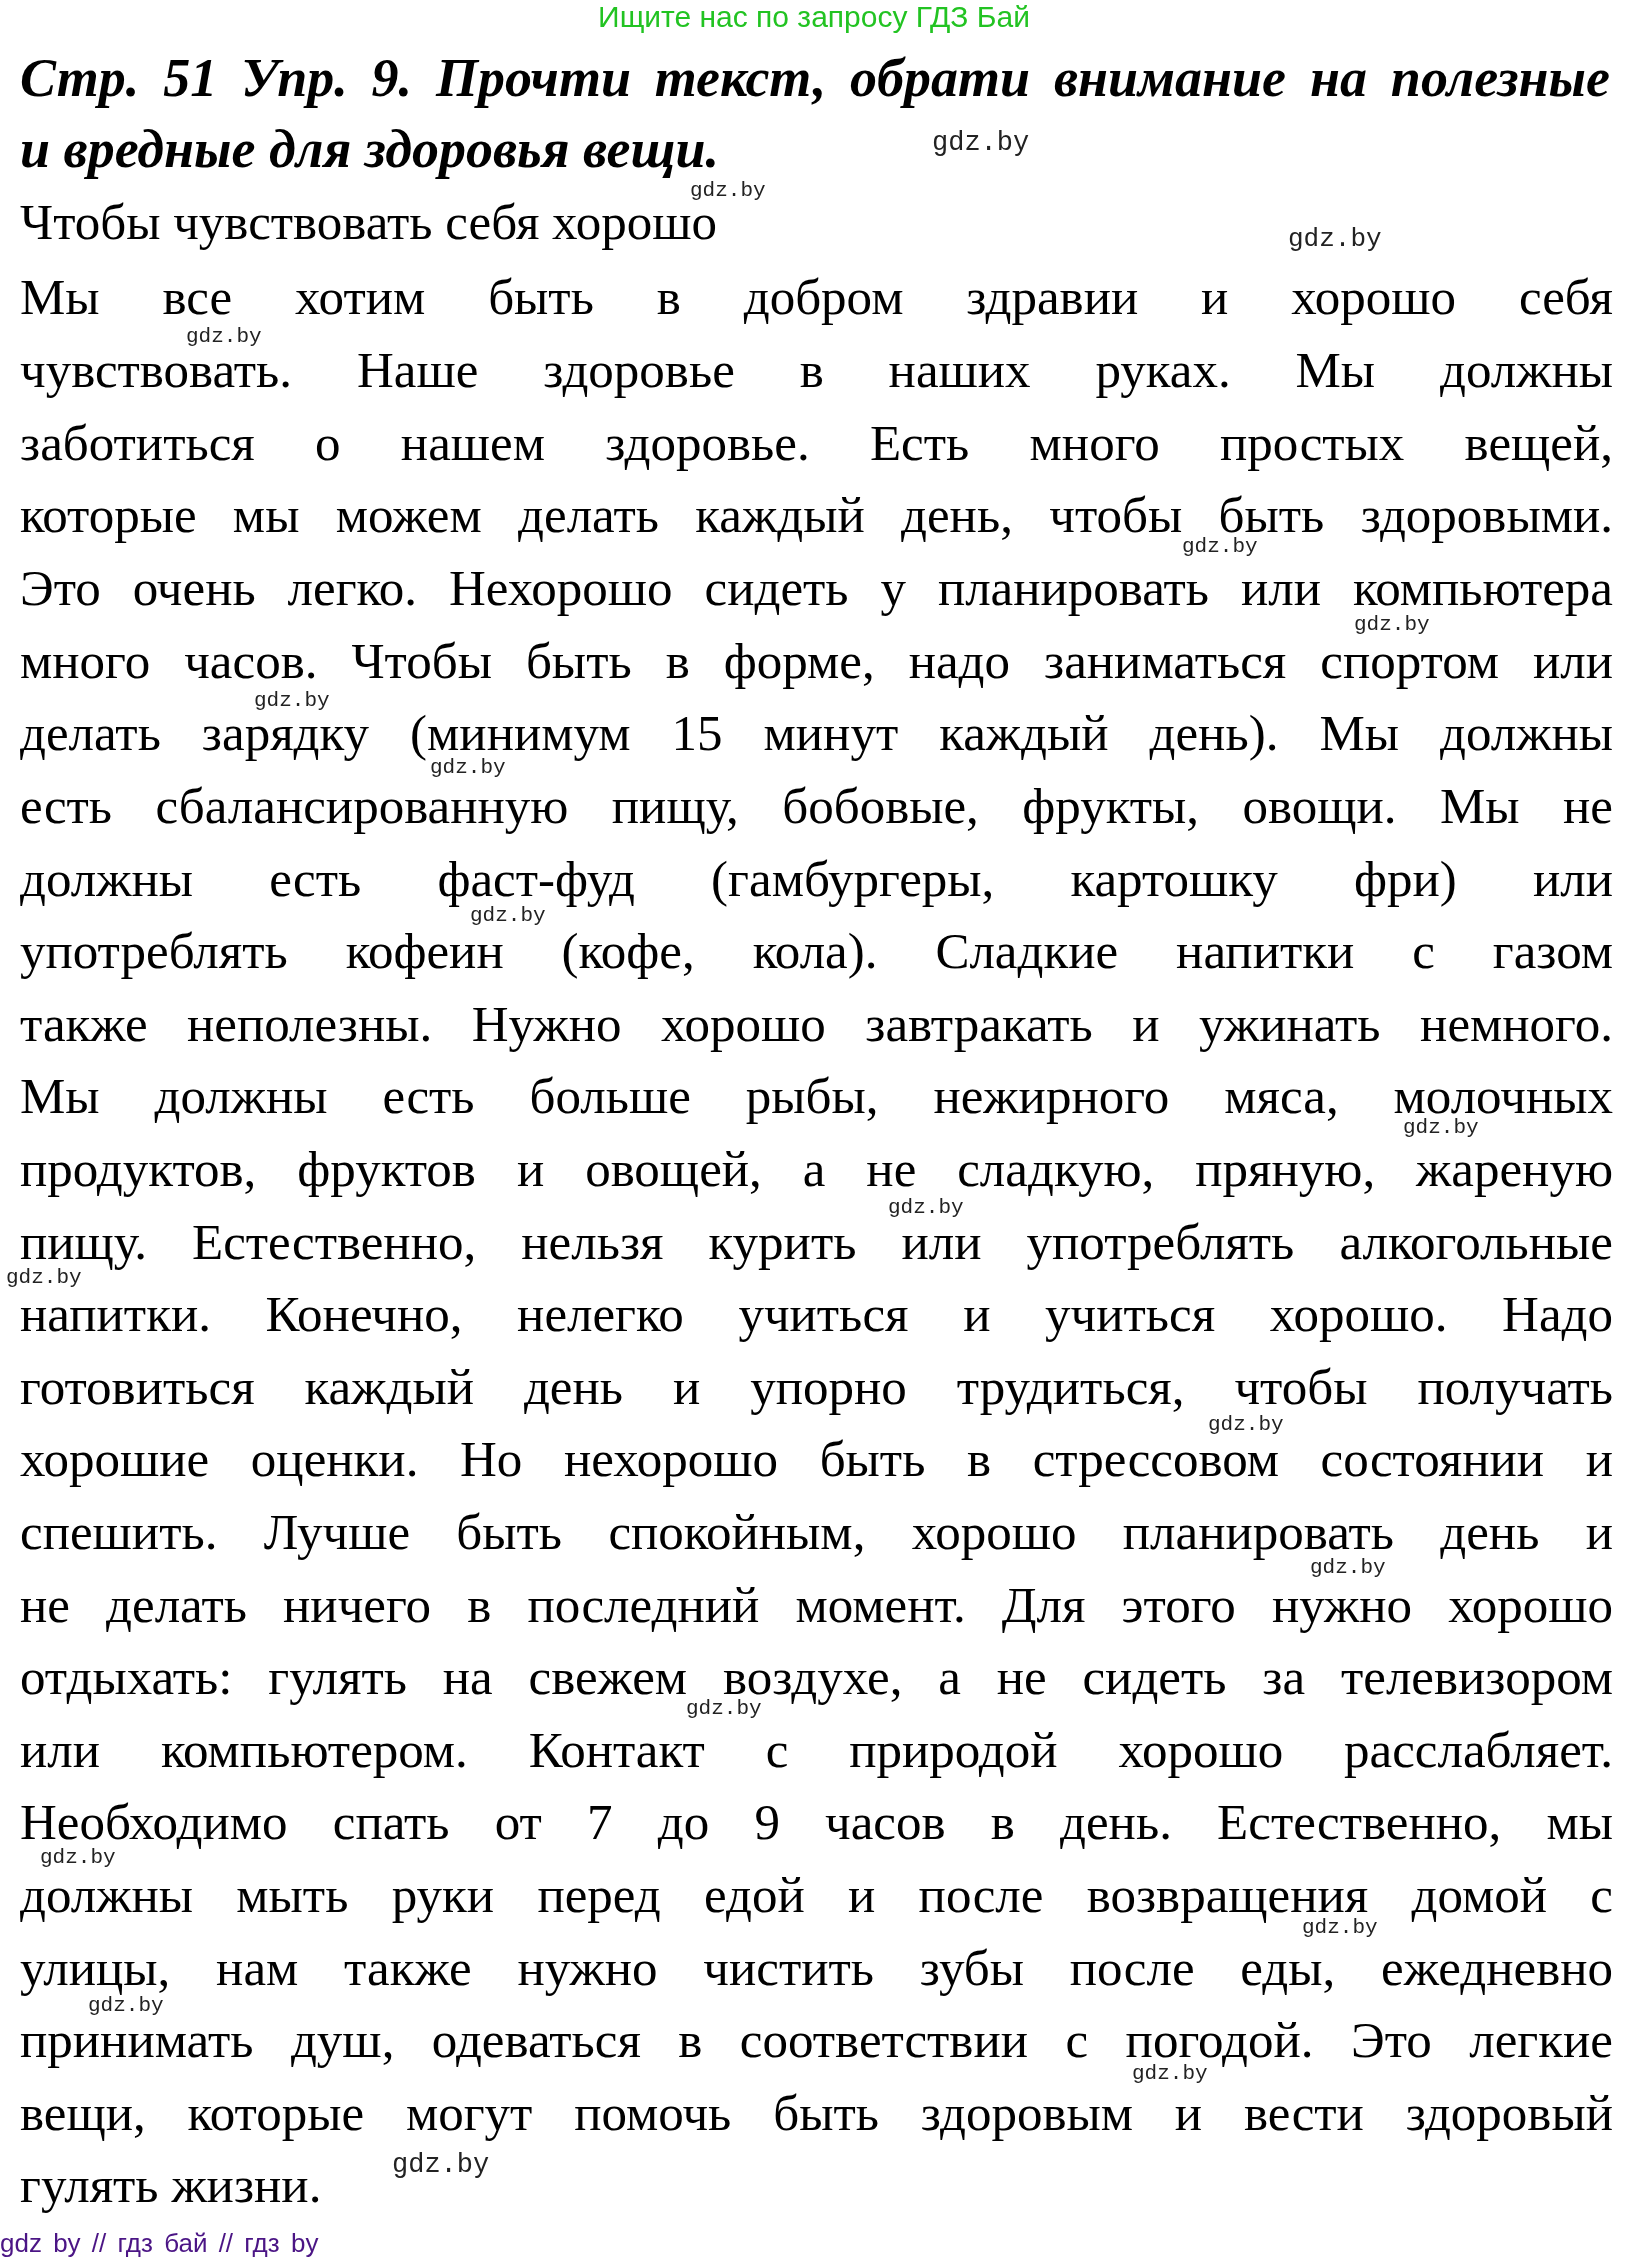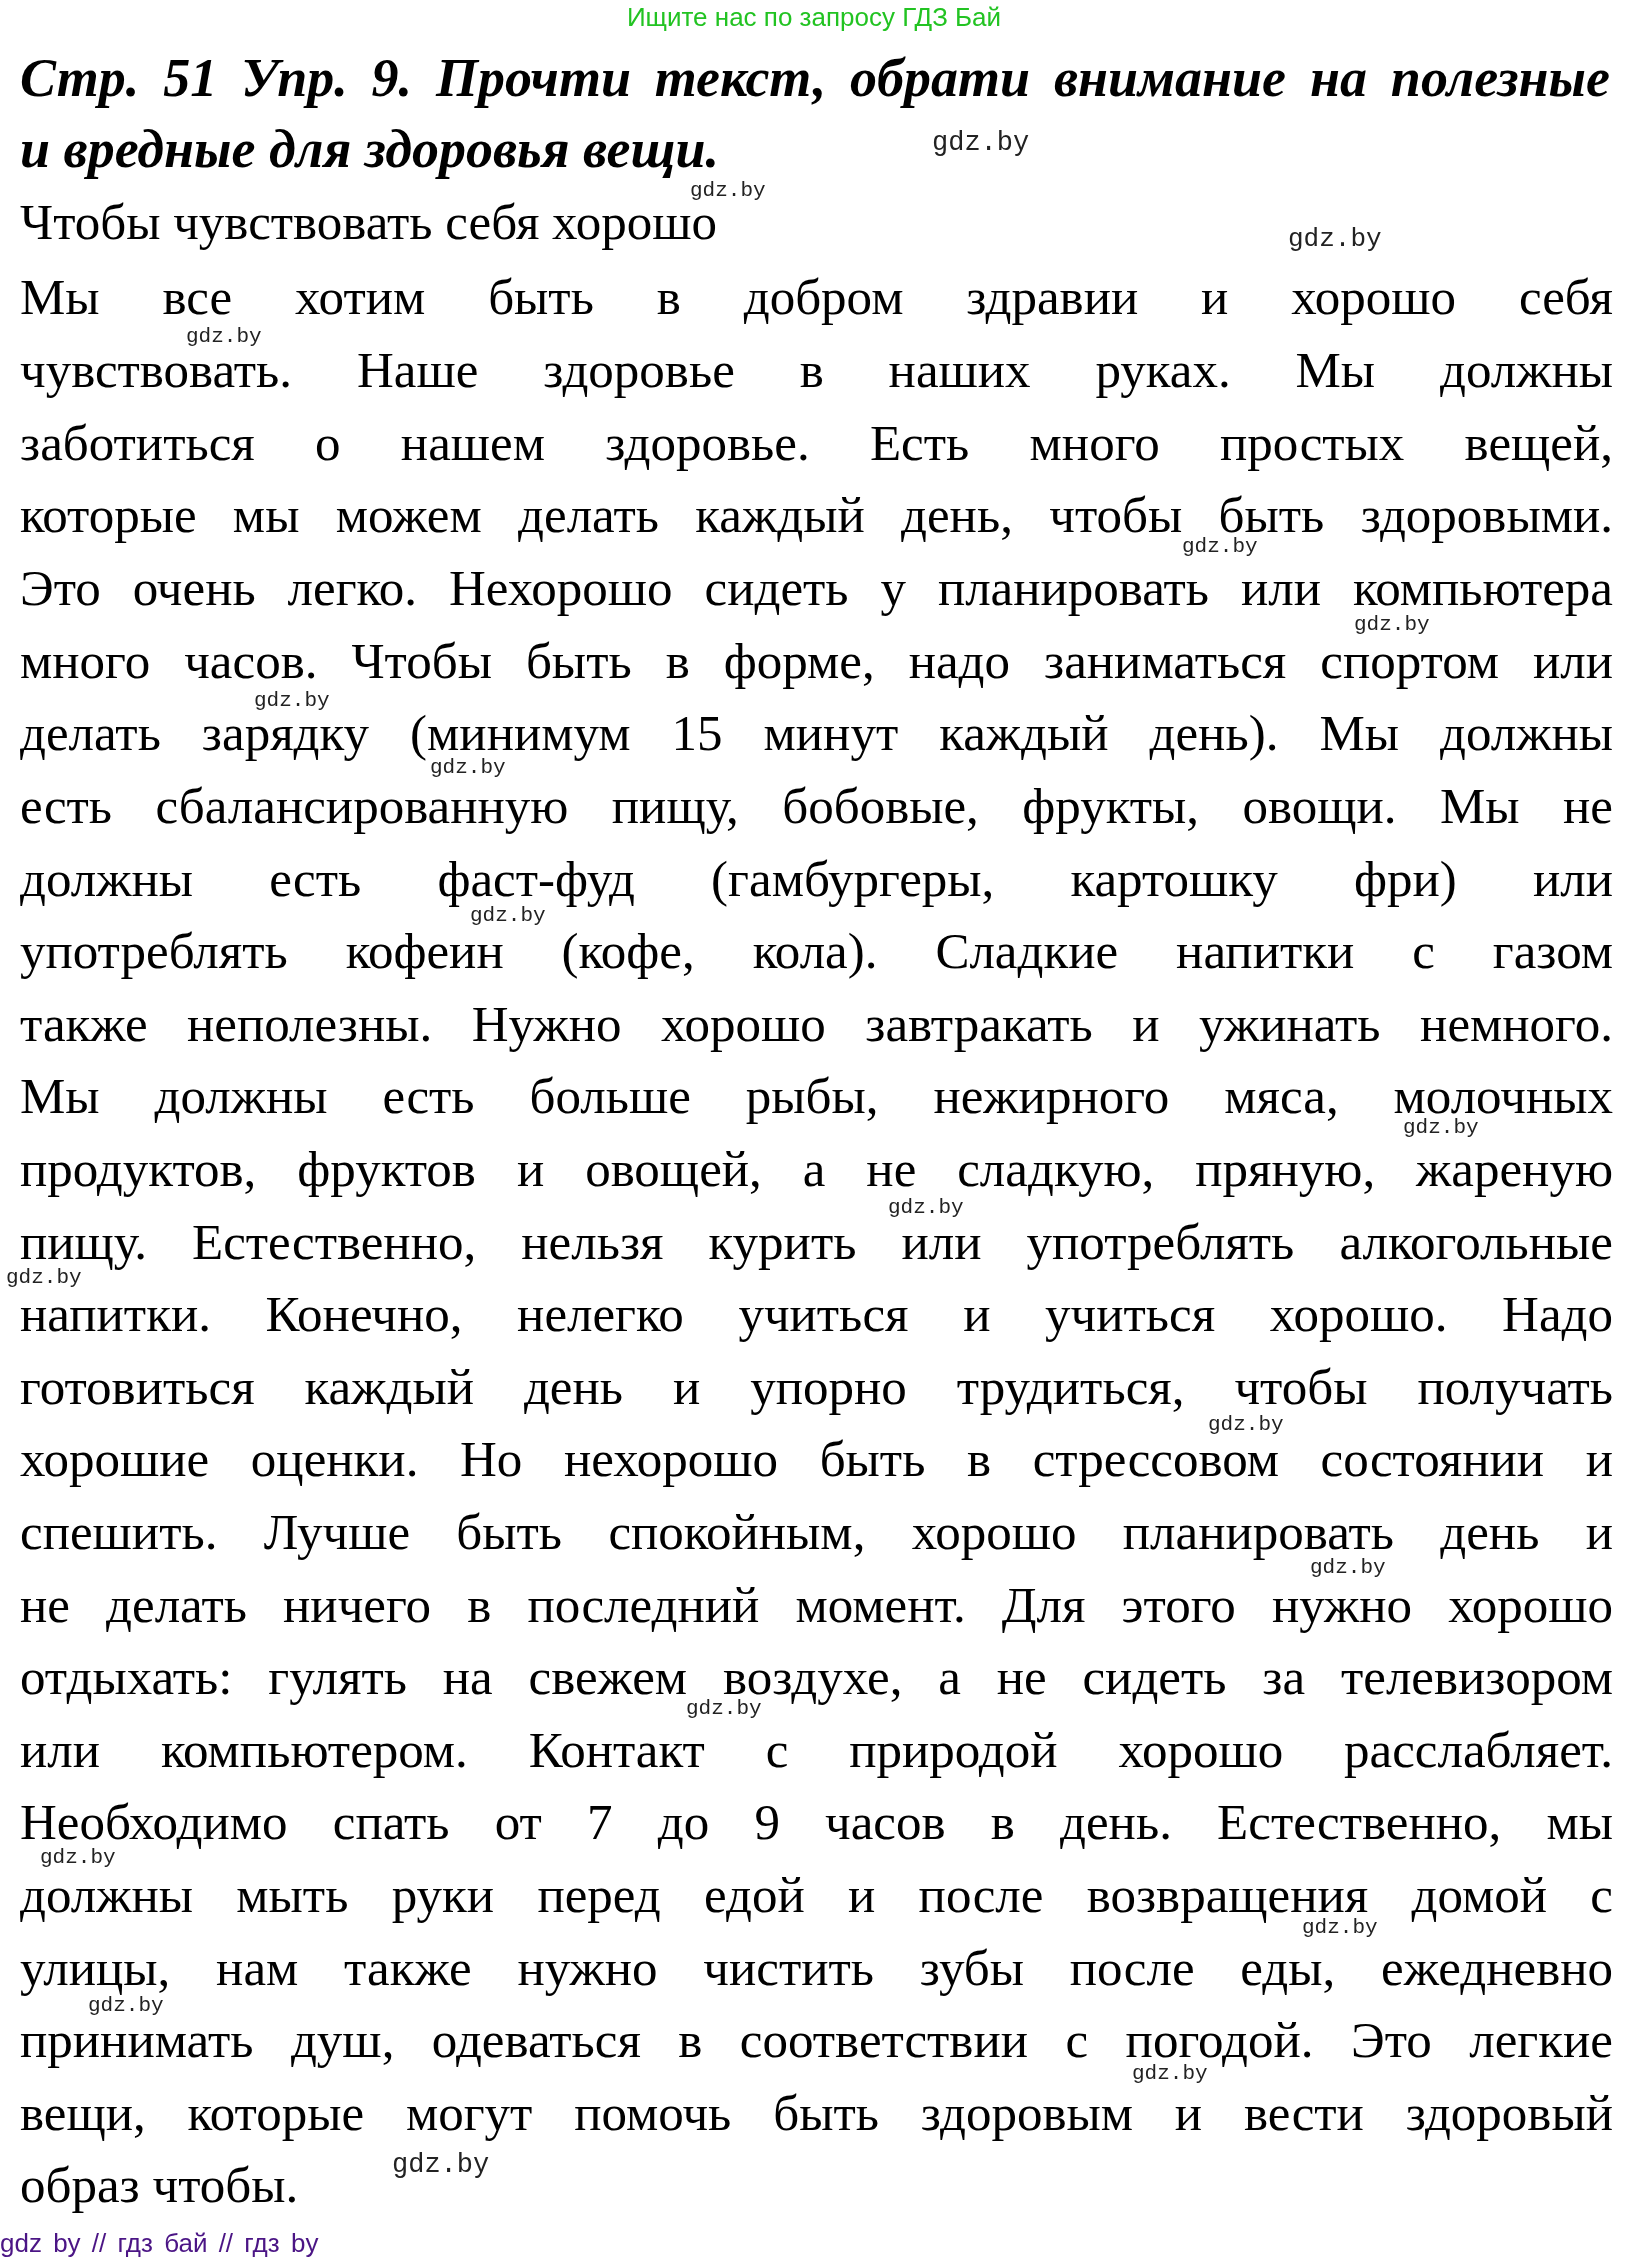--- a/index.html
+++ b/index.html
@@ -1,19 +1,19 @@
 <!DOCTYPE html>
 <html><head>
 <meta charset="utf-8">
 <style>
   html, body { margin:0; padding:0; background:#ffffff; }
   body { width:1628px; height:2263px; position:relative; overflow:hidden; }
   .top-banner {
     position:absolute; left:0; top:0; width:1628px; text-align:center;
-    font-family:"Liberation Sans", sans-serif; font-size:26px; line-height:34px;
+    font-family:"Liberation Sans", sans-serif; font-size:30px; line-height:34px;
     color:#22c322; top:0;
   }
   .title {
     position:absolute; left:20px; width:1590px;
     font-family:"Liberation Serif", serif; font-weight:bold; font-size:54px;
     color:#000; white-space:nowrap; text-align:justify;font-style:italic;
   }
   .subtitle {
     position:absolute; left:20px; top:192px;
     font-family:"Liberation Serif", serif; font-size:51px; color:#000; white-space:nowrap;
@@ -65,21 +65,21 @@
   <div class="line" style="top:1429px">хорошие оценки. Но нехорошо быть в стрессовом состоянии и</div>
   <div class="line" style="top:1502px">спешить. Лучше быть спокойным, хорошо планировать день и</div>
   <div class="line" style="top:1575px">не делать ничего в последний момент. Для этого нужно хорошо</div>
   <div class="line" style="top:1647px">отдыхать: гулять на свежем воздухе, а не сидеть за телевизором</div>
   <div class="line" style="top:1720px">или компьютером. Контакт с природой хорошо расслабляет.</div>
   <div class="line" style="top:1792px">Необходимо спать от 7 до 9 часов в день. Естественно, мы</div>
   <div class="line" style="top:1865px">должны мыть руки перед едой и после возвращения домой с</div>
   <div class="line" style="top:1938px">улицы, нам также нужно чистить зубы после еды, ежедневно</div>
   <div class="line" style="top:2010px">принимать душ, одеваться в соответствии с погодой. Это легкие</div>
   <div class="line" style="top:2083px">вещи, которые могут помочь быть здоровым и вести здоровый</div>
-  <div class="line last" style="top:2155px;width:auto;">образ чтобы.</div>
+  <div class="line last" style="top:2155px;width:auto;">гулять жизни.</div>
 </div>
 
 <div class="wm" style="left:932px;top:132px;font-size:27px;">gdz.by</div>
 <div class="wm" style="left:690px;top:180px;">gdz.by</div>
 <div class="wm" style="left:1288px;top:228px;font-size:26px;">gdz.by</div>
 <div class="wm" style="left:186px;top:326px;">gdz.by</div>
 <div class="wm" style="left:1182px;top:536px;">gdz.by</div>
 <div class="wm" style="left:1354px;top:614px;">gdz.by</div>
 <div class="wm" style="left:254px;top:690px;">gdz.by</div>
 <div class="wm" style="left:430px;top:757px;">gdz.by</div>

